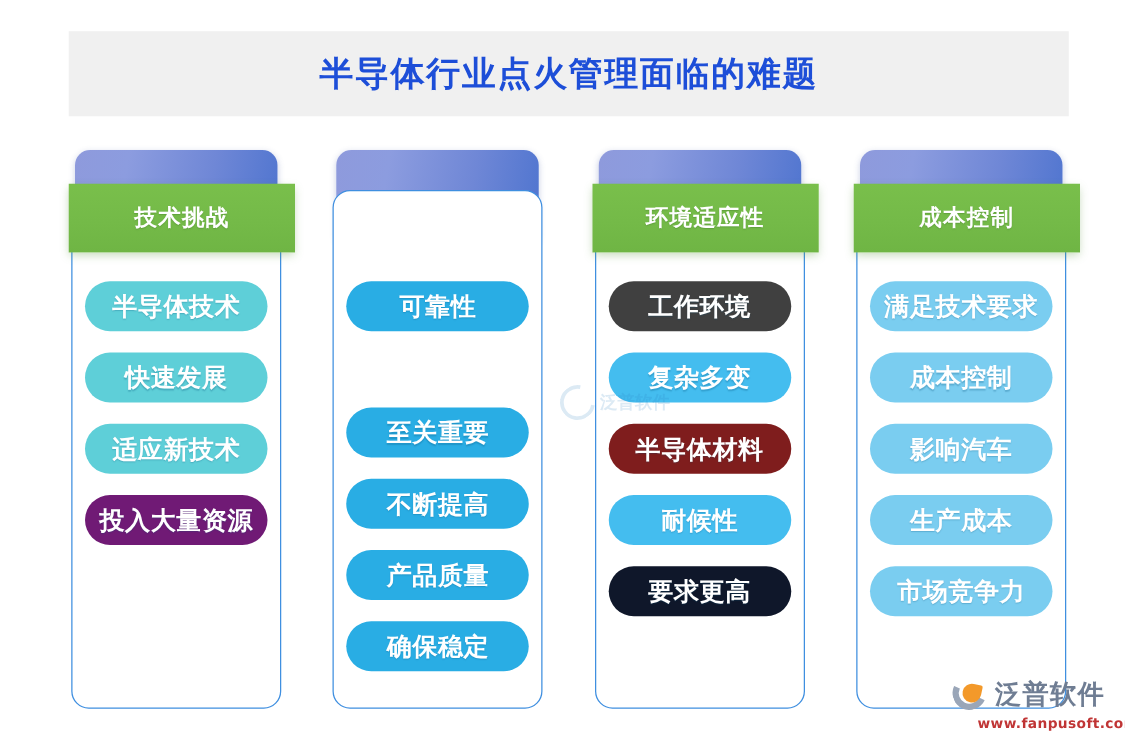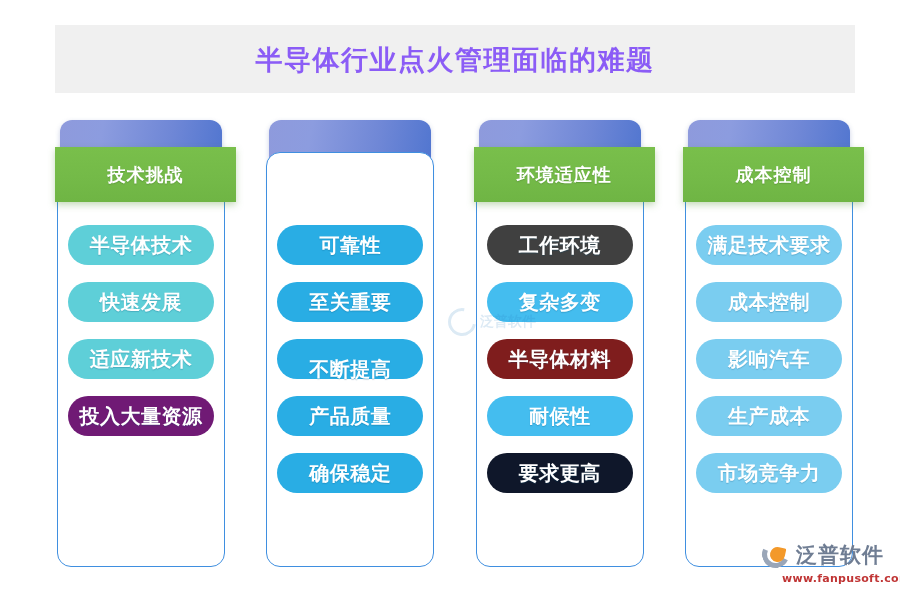--- a/index.html
+++ b/index.html
@@ -30,21 +30,21 @@
     width: 800px;
     height: 68px;
     background: #f0f0f0;
     display: flex;
     align-items: center;
     justify-content: center;
   }
   .title-text {
     font-size: 27px;
     font-weight: bold;
-    color: #8b5cf6;
+    color: #1d4ed8;
     letter-spacing: 1.5px;
     line-height: 1;
     white-space: nowrap;
   }
 
   
   .columns {
     position: absolute;
     left: 55px;
     top: 120px;
@@ -263,24 +263,24 @@
       </div>
     </div>
 
     <div class="column">
       <div class="cap"></div>
       <div class="card"></div>
       <div class="pill-list">
         <div class="pill" style="background:#29ade4;">
           <span class="pill-text">可靠性</span>
         </div>
+        <div class="pill" style="background:#29ade4;margin-top:44px;">
+          <span class="pill-text">至关重要</span>
+        </div>
         <div class="pill" style="background:#29ade4;">
-          <span class="pill-text">至关重要</span>
-        </div>
-        <div class="pill" style="background:#29ade4;align-items:flex-end;">
           <span class="pill-text">不断提高</span>
         </div>
         <div class="pill" style="background:#29ade4;">
           <span class="pill-text">产品质量</span>
         </div>
         <div class="pill" style="background:#29ade4;">
           <span class="pill-text">确保稳定</span>
         </div>
       </div>
     </div>

